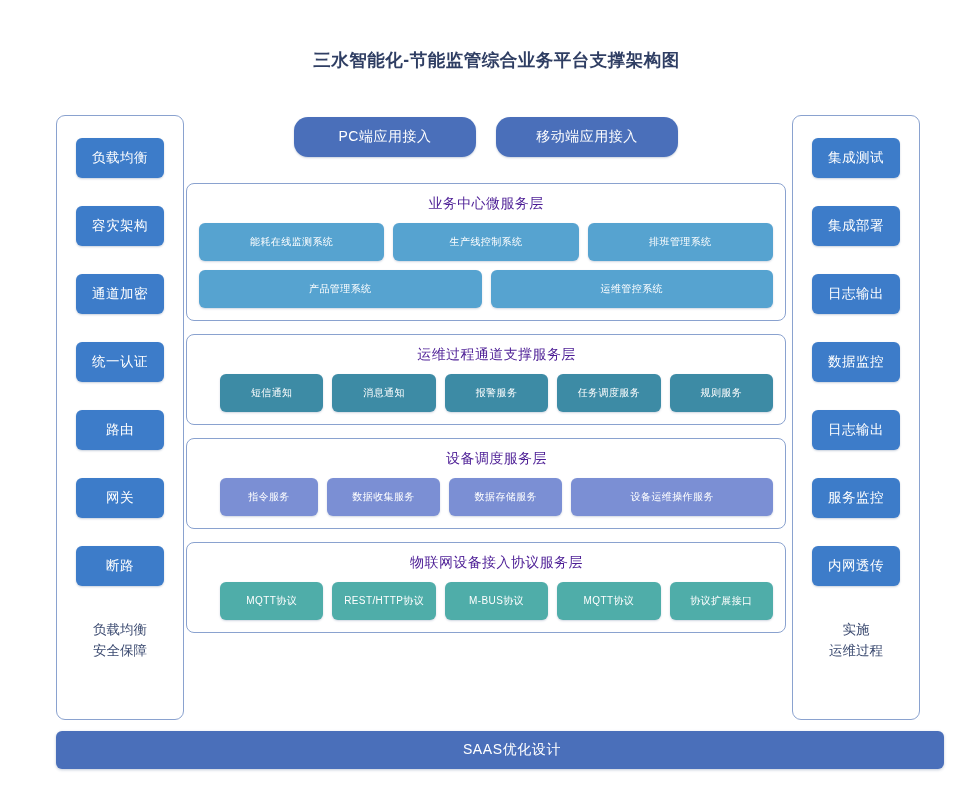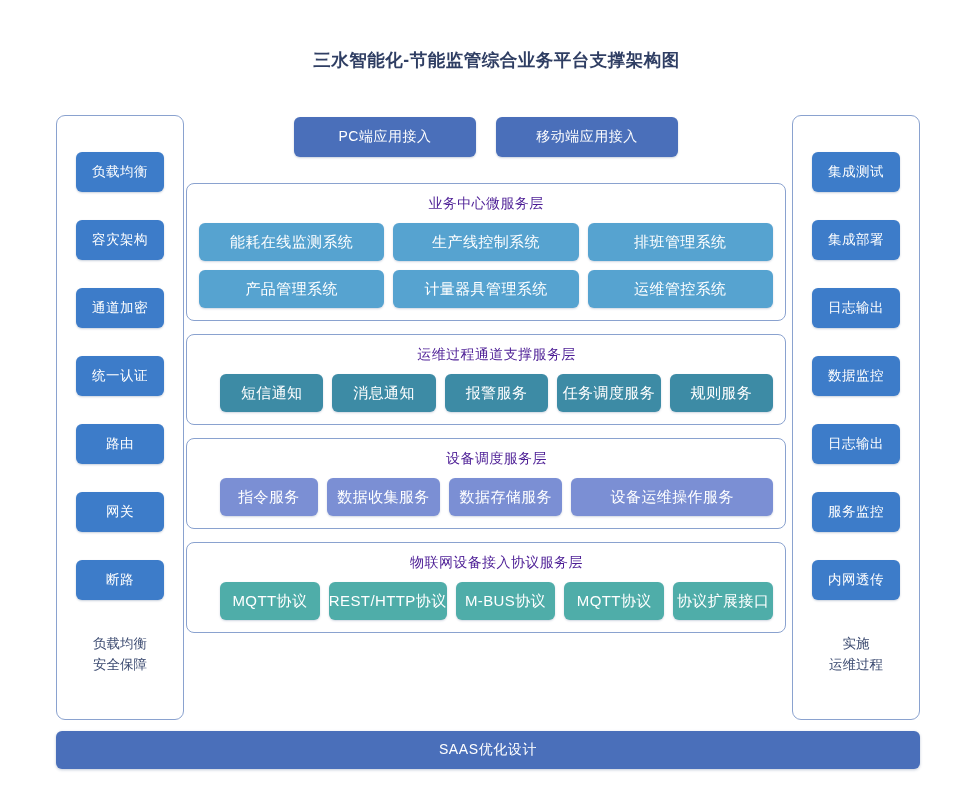--- a/index.html
+++ b/index.html
@@ -40,21 +40,21 @@
     top: 115px;
     width: 128px;
     height: 605px;
     border: 1.3px solid #8aa2cf;
     border-radius: 9px;
     background: #ffffff;
     box-sizing: border-box;
     display: flex;
     flex-direction: column;
     align-items: center;
-    padding-top: 36px;
+    padding-top: 22px;
   }
   #left-panel  { left: 56px; }
   #right-panel { left: 792px; }
 
   .side-btn {
     width: 88px;
     height: 40px;
     margin-bottom: 28px;
     background: #3d7cc9;
     border-radius: 6px;
@@ -88,21 +88,21 @@
   .access-row {
     display: flex;
     justify-content: center;
     gap: 20px;
     margin-top: 2px;
   }
   .access-btn {
     width: 182px;
     height: 40px;
     background: #4a6fba;
-    border-radius: 6px;
+    border-radius: 14px;
     color: #ffffff;
     font-size: 14px;
     display: flex;
     align-items: center;
     justify-content: center;
     box-shadow: 0 1px 2px rgba(40,70,120,0.25);
     letter-spacing: 0.5px;
   }
 
   
@@ -128,21 +128,21 @@
   .row {
     display: flex;
     gap: 9px;
   }
   .row + .row { margin-top: 9px; }
 
   .chip {
     height: 38px;
     border-radius: 6px;
     color: #ffffff;
-    font-size: 15px;
+    font-size: 10px;
     display: flex;
     align-items: center;
     justify-content: center;
     box-shadow: 0 1px 2px rgba(40,70,120,0.22);
     letter-spacing: 0.4px;
     white-space: nowrap;
   }
 
   .chip-business { background: #56a3d0; flex: 1 1 0; }
   .chip-ops      { background: #3d8ba5; flex: 1 1 0; }
@@ -158,20 +158,21 @@
     height: 38px;
     background: #4a6fba;
     border-radius: 6px;
     color: #ffffff;
     font-size: 14px;
     display: flex;
     align-items: center;
     justify-content: center;
     box-shadow: 0 1px 3px rgba(40,70,120,0.28);
     letter-spacing: 0.6px;
+    padding-left: 24px;
   }
 </style>
 </head>
 <body>
 
 <div id="page">
 
   <div class="page-title">三水智能化-节能监管综合业务平台支撑架构图</div>
 
   <div class="side-panel" id="left-panel">
@@ -197,21 +198,20 @@
 
     <div class="layer" id="layer-business">
       <div class="layer-title">业务中心微服务层</div>
       <div class="row">
         <div class="chip chip-business">能耗在线监测系统</div>
         <div class="chip chip-business">生产线控制系统</div>
         <div class="chip chip-business">排班管理系统</div>
       </div>
       <div class="row">
         <div class="chip chip-business">产品管理系统</div>
-        <div class="chip chip-business">计量器具管理系统</div>
         <div class="chip chip-business">运维管控系统</div>
       </div>
     </div>
 
     <div class="layer" id="layer-ops">
       <div class="layer-title">运维过程通道支撑服务层</div>
       <div class="row">
         <div class="chip chip-ops">短信通知</div>
         <div class="chip chip-ops">消息通知</div>
         <div class="chip chip-ops">报警服务</div>

